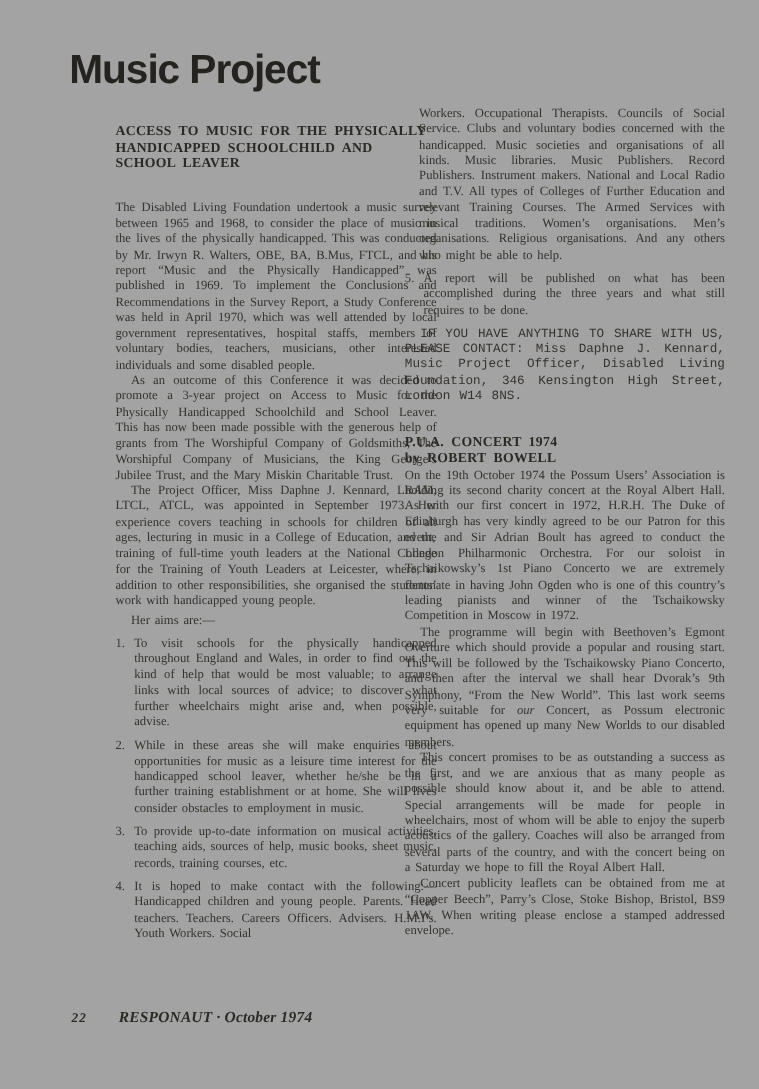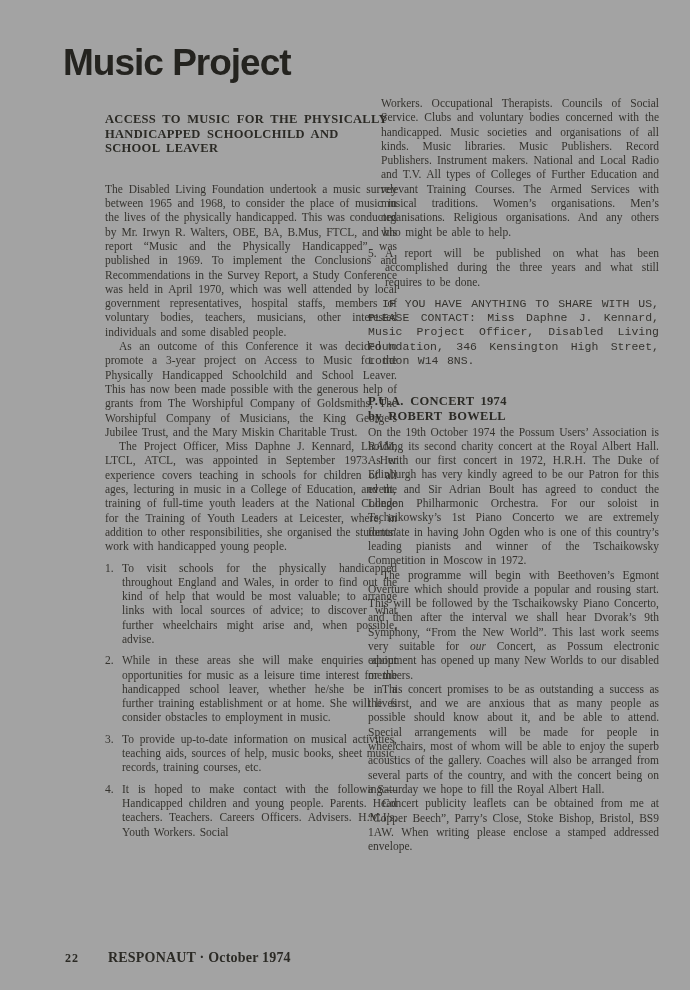--- a/index.html
+++ b/index.html
@@ -69,23 +69,24 @@
   .list-item { display: flex; margin-top: 7px; }
   .list-num  { flex: none; width: 17px; }
   .list-text { flex: 1; text-align: justify; }
   .continuation { padding-left: 13px; }
   .contact-para { margin-top: 8px; text-indent: 14px; font-family: Liberation Mono, monospace; }
   .after-heading { margin-top: 1px; }
 
   .page-footer {
     position: absolute;
     left: 65px;
-    top: 948px;
+    top: 916px;
     font-weight: bold;
     color: #2b2a25;
+    font-style: italic;
   }
   .footer-num {
     font-size: 12px;
     letter-spacing: 1px;
     margin-right: 29px;
   }
   .footer-journal {
     font-size: 14px;
     letter-spacing: 0.2px;
   }
@@ -95,20 +96,21 @@
 
 <div class="sheet">
 
   <h1 class="page-title">Music Project</h1>
 
   <div class="col col-left">
     <h2 class="section-heading">ACCESS TO MUSIC FOR THE PHYSICALLY HANDICAPPED SCHOOLCHILD AND SCHOOL LEAVER</h2>
     <p>The Disabled Living Foundation undertook a music survey between 1965 and 1968, to consider the place of music in the lives of the physically handicapped. This was conducted by Mr. Irwyn R. Walters, OBE, BA, B.Mus, FTCL, and his report “Music and the Physically Handicapped” was published in 1969. To implement the Conclusions and Recommendations in the Survey Report, a Study Conference was held in April 1970, which was well attended by local government representatives, hospital staffs, members of voluntary bodies, teachers, musicians, other interested individuals and some disabled people.</p>
     <p class="p-indent">As an outcome of this Conference it was decided to promote a 3-year project on Access to Music for the Physically Handicapped Schoolchild and School Leaver. This has now been made possible with the generous help of grants from The Worshipful Company of Goldsmiths, The Worshipful Company of Musicians, the King George’s Jubilee Trust, and the Mary Miskin Charitable Trust.</p>
     <p class="p-indent">The Project Officer, Miss Daphne J. Kennard, LRAM, LTCL, ATCL, was appointed in September 1973. Her experience covers teaching in schools for children of all ages, lecturing in music in a College of Education, and the training of full-time youth leaders at the National College for the Training of Youth Leaders at Leicester, where, in addition to other responsibilities, she organised the students’ work with handicapped young people.</p>
+    <p class="aims-intro">Her aims are:—</p>
 
     <div class="list-item">
       <span class="list-num">1.</span>
       <span class="list-text">To visit schools for the physically handicapped throughout England and Wales, in order to find out the kind of help that would be most valuable; to arrange links with local sources of advice; to discover what further wheelchairs might arise and, when possible, advise.</span>
     </div>
     <div class="list-item">
       <span class="list-num">2.</span>
       <span class="list-text">While in these areas she will make enquiries about opportunities for music as a leisure time interest for the handicapped school leaver, whether he/she be in a further training establishment or at home. She will lives consider obstacles to employment in music.</span>
     </div>
     <div class="list-item">

